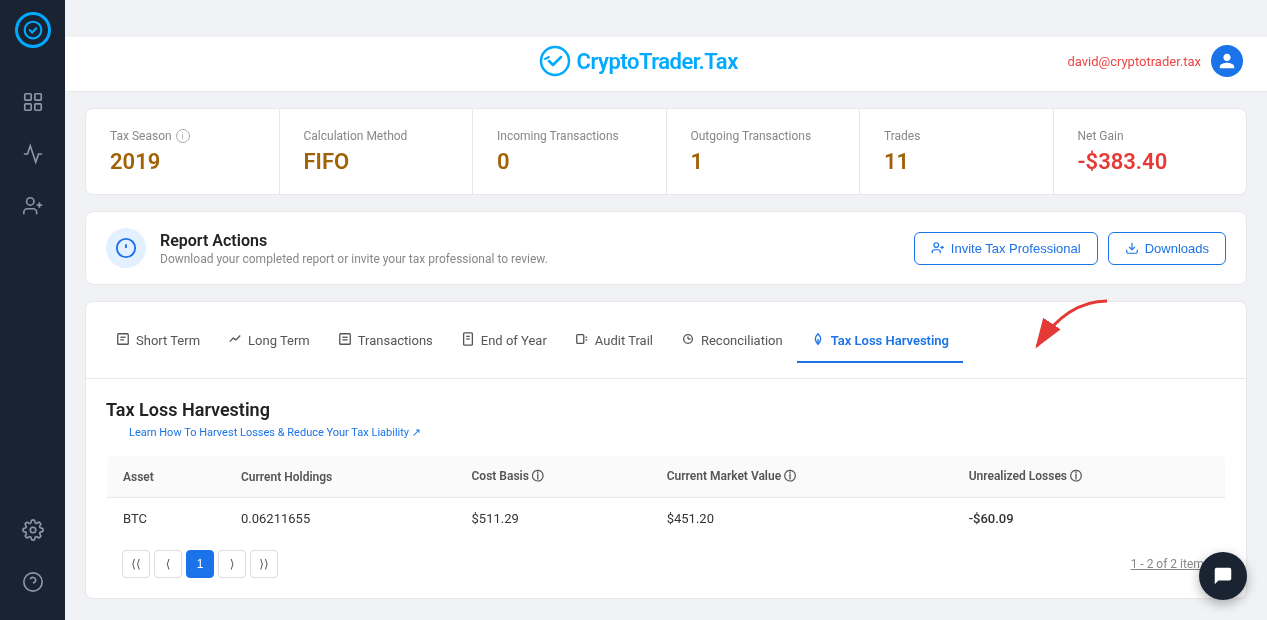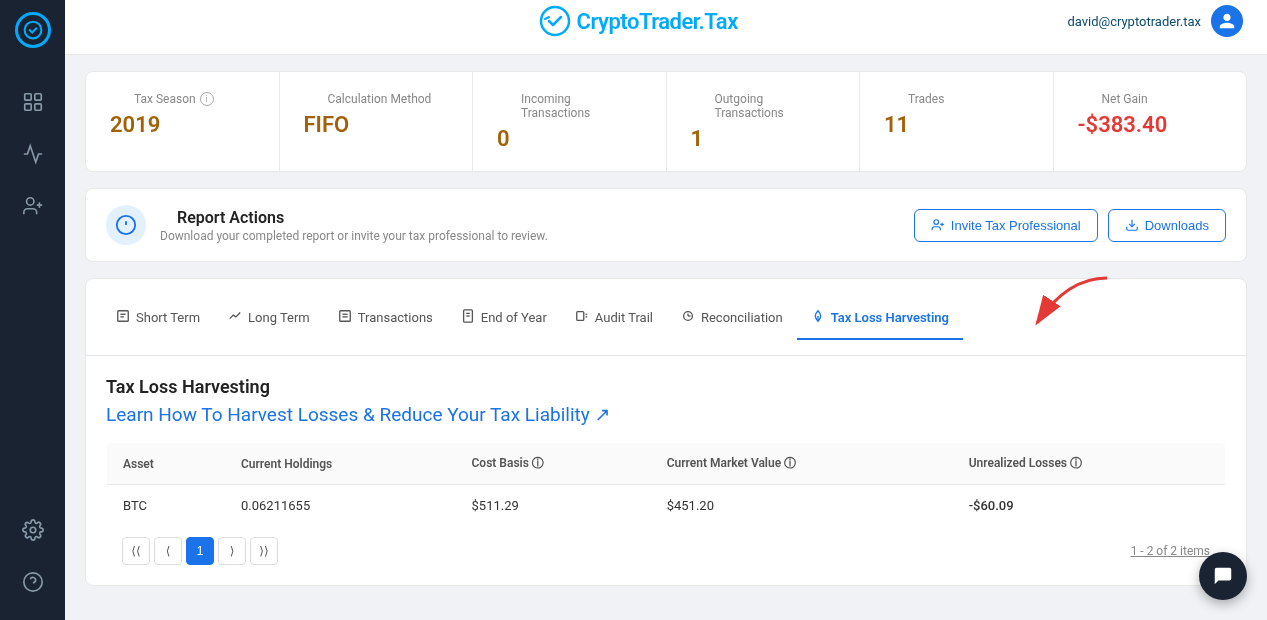--- a/index.html
+++ b/index.html
@@ -69,38 +69,39 @@
       flex-direction: column;
       overflow: hidden;
     }
 
     
     .top-header {
       background: #fff;
       border-bottom: 1px solid #e8e8e8;
       height: 55px;
       display: flex;
-      align-items: flex-start;
+      align-items: flex-end;
       justify-content: space-between;
-      padding: 5px 24px;
+      padding: 14px 24px;
+      margin-top: 37px;
     }
     .logo-text {
       font-size: 22px;
       font-weight: 600;
       color: #00aaff;
       letter-spacing: -0.5px;
     }
     .user-area {
       display: flex;
       align-items: center;
       gap: 10px;
     }
     .user-email {
       font-size: 13px;
-      color: #0c4a6e;
+      color: #ef4444;
     }
     .user-avatar {
       width: 32px;
       height: 32px;
       border-radius: 50%;
       background: #1a73e8;
       display: flex;
       align-items: center;
       justify-content: center;
       color: #fff;
@@ -131,21 +132,20 @@
       border-right: 1px solid #e8e8e8;
     }
     .stat-item:last-child { border-right: none; }
     .stat-label {
       font-size: 12px;
       color: #888;
       margin-bottom: 6px;
       display: flex;
       align-items: center;
       gap: 4px;
-      margin-left: 24px;
     }
     .stat-value {
       font-size: 22px;
       font-weight: 600;
       color: #a16207;
     }
     .stat-value.negative { color: #e53935; }
     .info-icon {
       width: 14px;
       height: 14px;
@@ -185,21 +185,20 @@
       display: flex;
       align-items: center;
       justify-content: center;
       color: #1a73e8;
       font-size: 18px;
     }
     .report-actions-title {
       font-size: 16px;
       font-weight: 600;
       color: #222;
-      margin-left: 17px;
     }
     .report-actions-subtitle {
       font-size: 12px;
       color: #888;
       margin-top: 2px;
     }
     .report-actions-buttons {
       display: flex;
       gap: 10px;
     }
@@ -253,26 +252,27 @@
       padding: 20px 20px 16px;
     }
     .section-title {
       font-size: 18px;
       font-weight: 600;
       color: #222;
       margin-bottom: 6px;
     }
     .section-link {
       color: #1a73e8;
-      font-size: 19px;
+      font-size: 11px;
       text-decoration: none;
       display: flex;
       align-items: center;
       gap: 4px;
       margin-bottom: 16px;
+      margin-left: 23px;
     }
 
     
     .data-table {
       width: 100%;
       border-collapse: collapse;
       border: 1px solid #e8e8e8;
       border-radius: 6px;
       overflow: hidden;
     }

